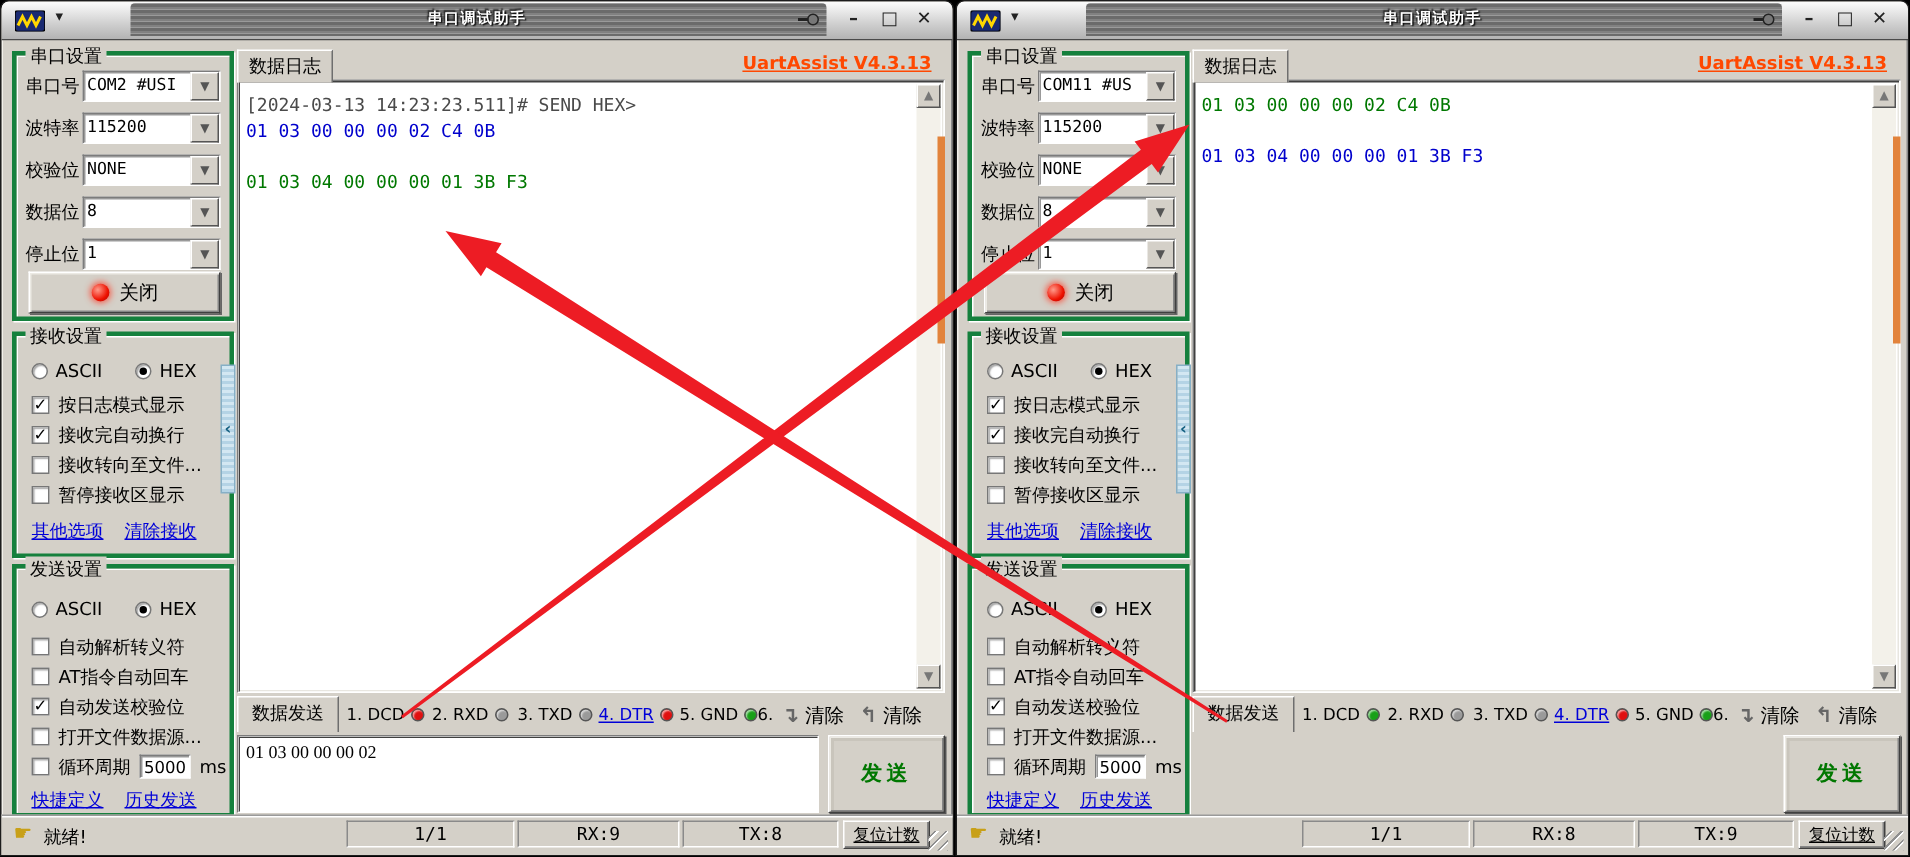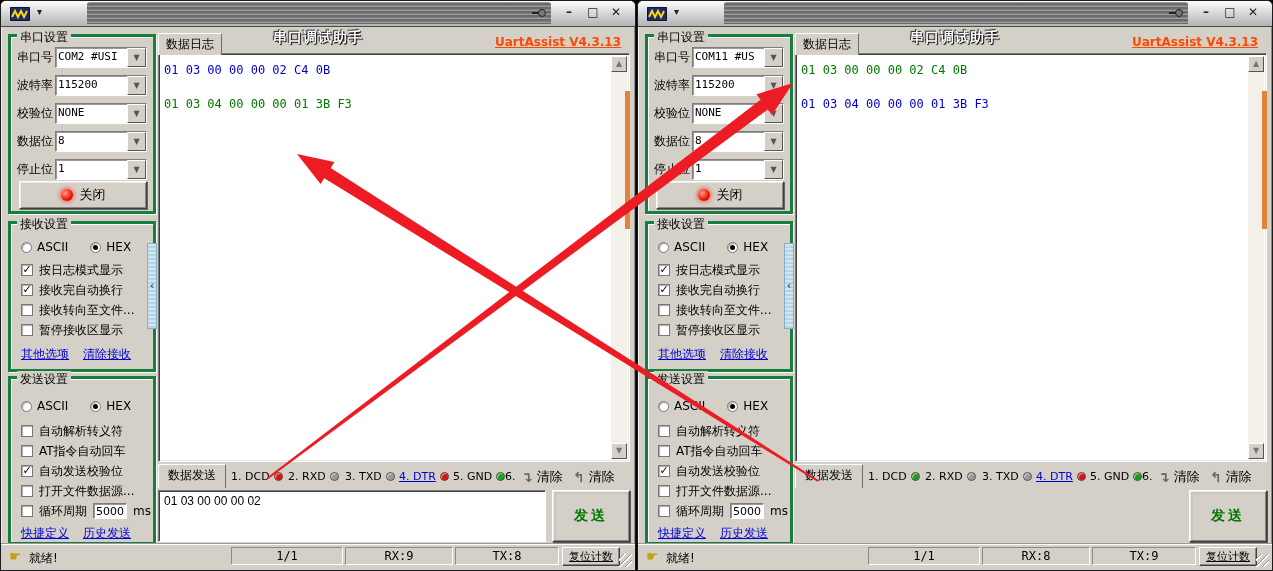--- a/index.html
+++ b/index.html
@@ -12,22 +12,22 @@
   #windows .window:nth-child(2){left:637px;}
 
   
   .titlebar{position:absolute;left:0;right:0;top:0;height:25px;
             background:linear-gradient(#fdfdfd,#cfcfcf 60%,#b3b3b3);
             border-bottom:1px solid #4a4a4a;border-radius:5px 5px 0 0;}
   .tb-stripes{position:absolute;left:86px;right:84px;top:1px;bottom:2px;
               background:repeating-linear-gradient(180deg,#9a9a9a 0 1px,#6b6b6b 1px 3px,#818181 3px 4px);
               border-radius:3px 3px 0 0;}
   .tb-title{position:absolute;left:0;right:0;top:4px;text-align:center;color:#fff;
-            font-weight:bold;font-size:14px;letter-spacing:1px;
-            text-shadow:1px 1px 1px #000,-1px -1px 1px #222;margin-top:24px;}
+            font-weight:bold;font-size:10px;letter-spacing:1px;
+            text-shadow:1px 1px 1px #000,-1px -1px 1px #222;}
   .app-icon{position:absolute;left:9px;top:5px;width:20px;height:14px;}
   .menu-arrow{position:absolute;left:36px;top:5px;font-size:10px;color:#222;}
   .pin{position:absolute;right:88px;top:4px;width:16px;height:16px;}
   .tb-btn{position:absolute;top:4px;width:20px;height:17px;text-align:center;line-height:15px;
           font-size:12px;font-weight:bold;color:#222;cursor:default;}
   .tb-btn.min{right:56px}.tb-btn.max{right:32px}.tb-btn.close{right:9px}
 
   
   .gbox{position:absolute;border:3px solid #15803d;background:#d4d0c8;
         box-shadow:inset 1px 1px 0 #fff,1px 1px 0 #fff;}
@@ -100,21 +100,21 @@
   .i0{left:230px}.i1{left:287px}.i2{left:344px}.i3{left:398px}.i4{left:452px}.i5{left:504px}
   .ind-name{font-size:11px;color:#000;white-space:nowrap;}
   .ind-name.on{color:#0000d8;text-decoration:underline;}
   .ind-dot{width:9px;height:9px;border-radius:50%;border:1px solid #555;box-sizing:border-box;
            box-shadow:inset 1px 1px 1px rgba(255,255,255,.6);}
   .clearbtn{position:absolute;top:467px;display:flex;align-items:center;gap:4px;font-size:13px;cursor:pointer;}
   .c1{left:520px}.c2{left:572px}
   .cicon{color:#666;font-weight:bold;font-size:14px;line-height:14px;}
   .sendbox{position:absolute;left:157px;top:489px;width:388px;height:52px;background:#fff;border:1px solid;
            border-color:#7c7c7c #fff #fff #7c7c7c;box-shadow:inset 1px 1px 0 #404040;box-sizing:border-box;
-           font-family:Liberation Sans, sans-serif;font-size:12px;padding:3px 5px;}
+           font-family:Liberation Serif, serif;font-size:12px;padding:3px 5px;}
   .sendbtn{position:absolute;left:551px;top:489px;width:78px;height:52px;background:#d4d0c8;border:1px solid;
            border-color:#fff #404040 #404040 #fff;
            box-shadow:inset 1px 1px 0 #eceae4,inset -1px -1px 0 #868686,inset 3px 3px 0 #c9c5bc,1px 1px 0 #555;
            color:#007700;font-weight:bold;font-size:14px;letter-spacing:3px;
            font-family:"DejaVu Sans","Liberation Sans",sans-serif;}
 
   
   .statusbar{position:absolute;left:0;right:0;bottom:0;height:26px;background:#d4d0c8;
              border-top:1px solid #9a9a9a;box-shadow:inset 0 1px 0 #fff;}
   .ready-icon{position:absolute;left:8px;top:4px;font-size:14px;color:#c8a018;}
@@ -281,20 +281,21 @@
 
     <div class="collapse-handle">
       <span class="chev">‹</span>
     </div>
 
     <div class="tab tab-log">数据日志</div>
     <a class="version">UartAssist V4.3.13</a>
     <div class="logbox">
       <div class="log-content">
         <div class="entry">
+          <div class="lhead">[2024-03-13 14:23:23.511]# SEND HEX&gt;</div>
           <div class="ldata send">01 03 00 00 00 02 C4 0B</div>
         </div>
         <div class="entry">
           <div class="ldata recv">01 03 04 00 00 00 01 3B F3</div>
         </div>
       </div>
       <div class="vscroll">
         <span class="sbtn up">▲</span>
         <span class="sbtn down">▼</span>
       </div>

